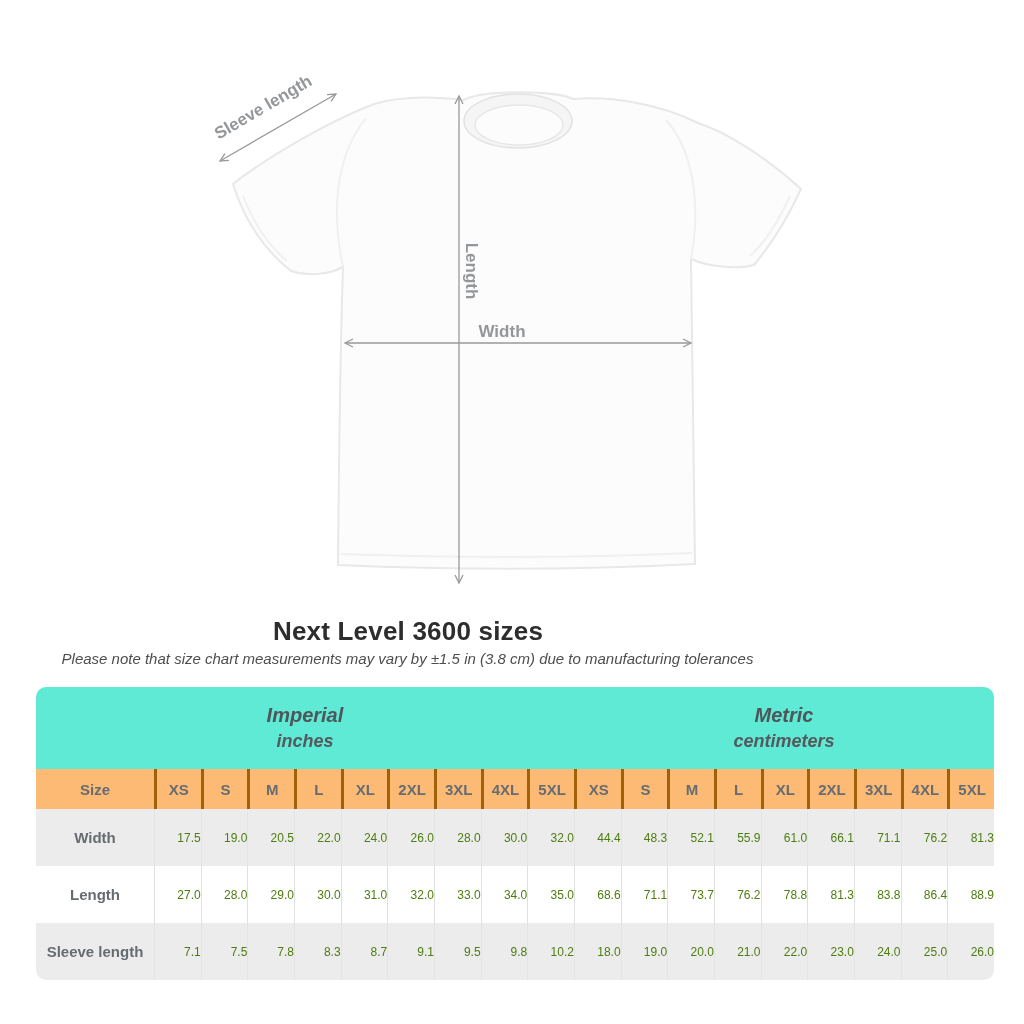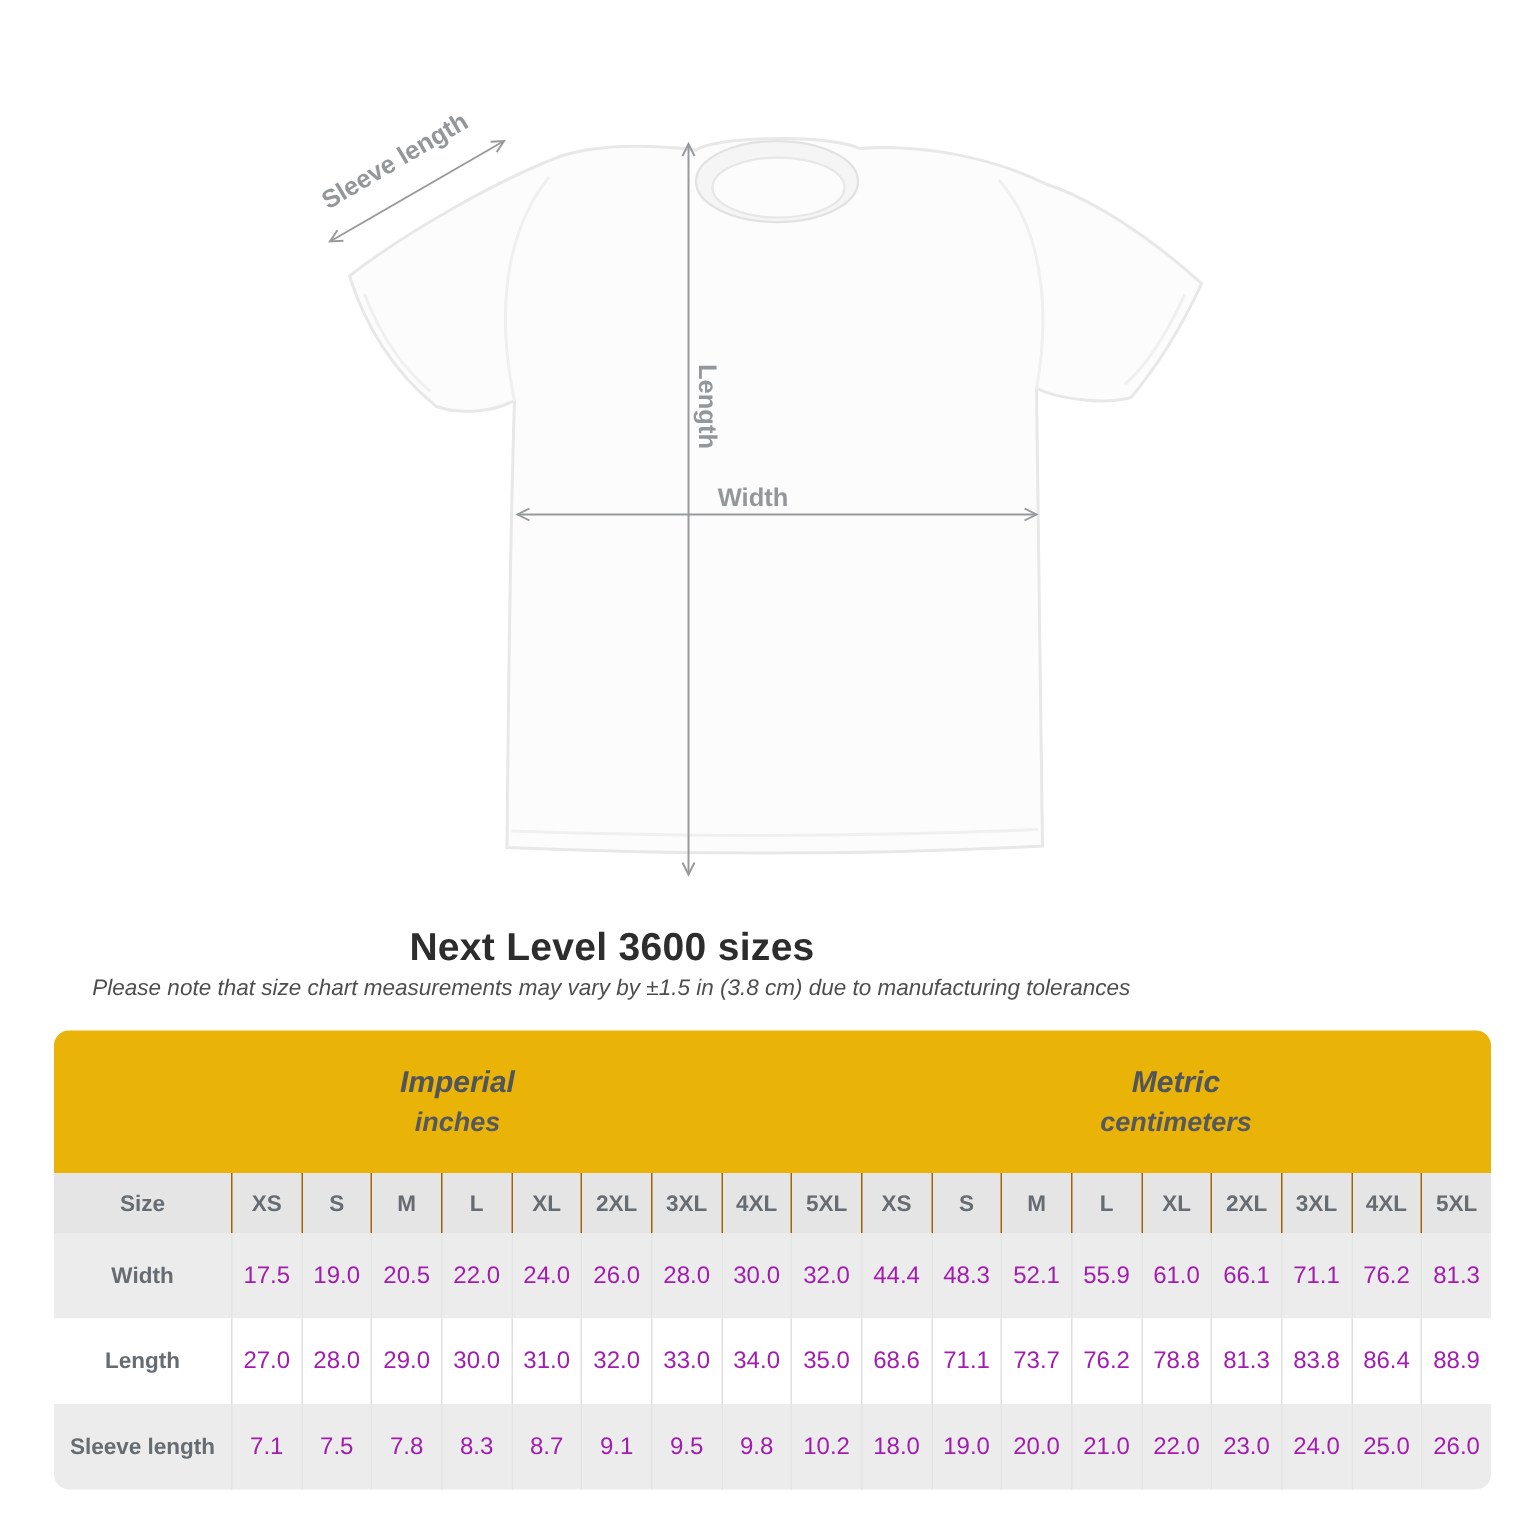--- a/index.html
+++ b/index.html
@@ -20,32 +20,32 @@
               font-size:26px;font-weight:bold;color:#2d2d2d;letter-spacing:0.2px;}
   .tolerance-note{position:absolute;left:0;top:650px;width:815px;text-align:center;
               font-size:15px;font-style:italic;color:#4e4e4e;}
 
   
   .table-wrap{position:absolute;left:36px;top:687px;width:958px;}
   table.size-chart{width:958px;border-collapse:separate;border-spacing:0;table-layout:fixed;}
   col.label-col{width:118px;}
   th,td{padding:0;text-align:center;vertical-align:middle;font-family:"Liberation Sans",sans-serif;}
 
-  .group-row th{background:#eab308;height:95px;}
+  .group-row th{background:#5eead4;height:82px;}
   .group-row th:first-child{border-top-left-radius:10px;}
   .group-row th:last-child{border-top-right-radius:10px;}
   .group-label{font-size:20px;font-weight:bold;font-style:italic;color:#4f555b;line-height:1.15;}
   .group-sub{font-size:18px;font-weight:bold;font-style:italic;color:#55595e;margin-top:4px;}
 
-  .header-row th{background:#e5e5e5;height:40px;font-size:15px;font-weight:bold;color:#666c72;}
-  .header-row th + th{border-left:1px solid #a16207;}
+  .header-row th{background:#fdba74;height:40px;font-size:15px;font-weight:bold;color:#666c72;}
+  .header-row th + th{border-left:3px solid #a16207;}
 
   tbody tr{height:57px;}
   tbody th{font-size:15px;font-weight:bold;color:#666c72;}
-  tbody td{font-size:16px;color:#a21caf;}
+  tbody td{font-size:12px;color:#4d7c0f;text-align:right;}
   tbody tr:nth-child(odd) th, tbody tr:nth-child(odd) td{background:#ececec;}
   tbody tr:nth-child(even) th, tbody tr:nth-child(even) td{background:#ffffff;}
   tbody tr:nth-child(even) td, tbody tr:nth-child(even) th + td{border-left:1px solid #e0e0e0;}
   tbody tr:nth-child(even) th{border-left:none;}
   tbody tr:nth-child(even) td:first-of-type{border-left:1px solid #e0e0e0;}
   tbody tr:nth-child(odd) td{border-left:1px solid #e4e4e4;}
   tbody tr:last-child th:first-child{border-bottom-left-radius:10px;}
   tbody tr:last-child td:last-child{border-bottom-right-radius:10px;}
 </style>
 </head>

